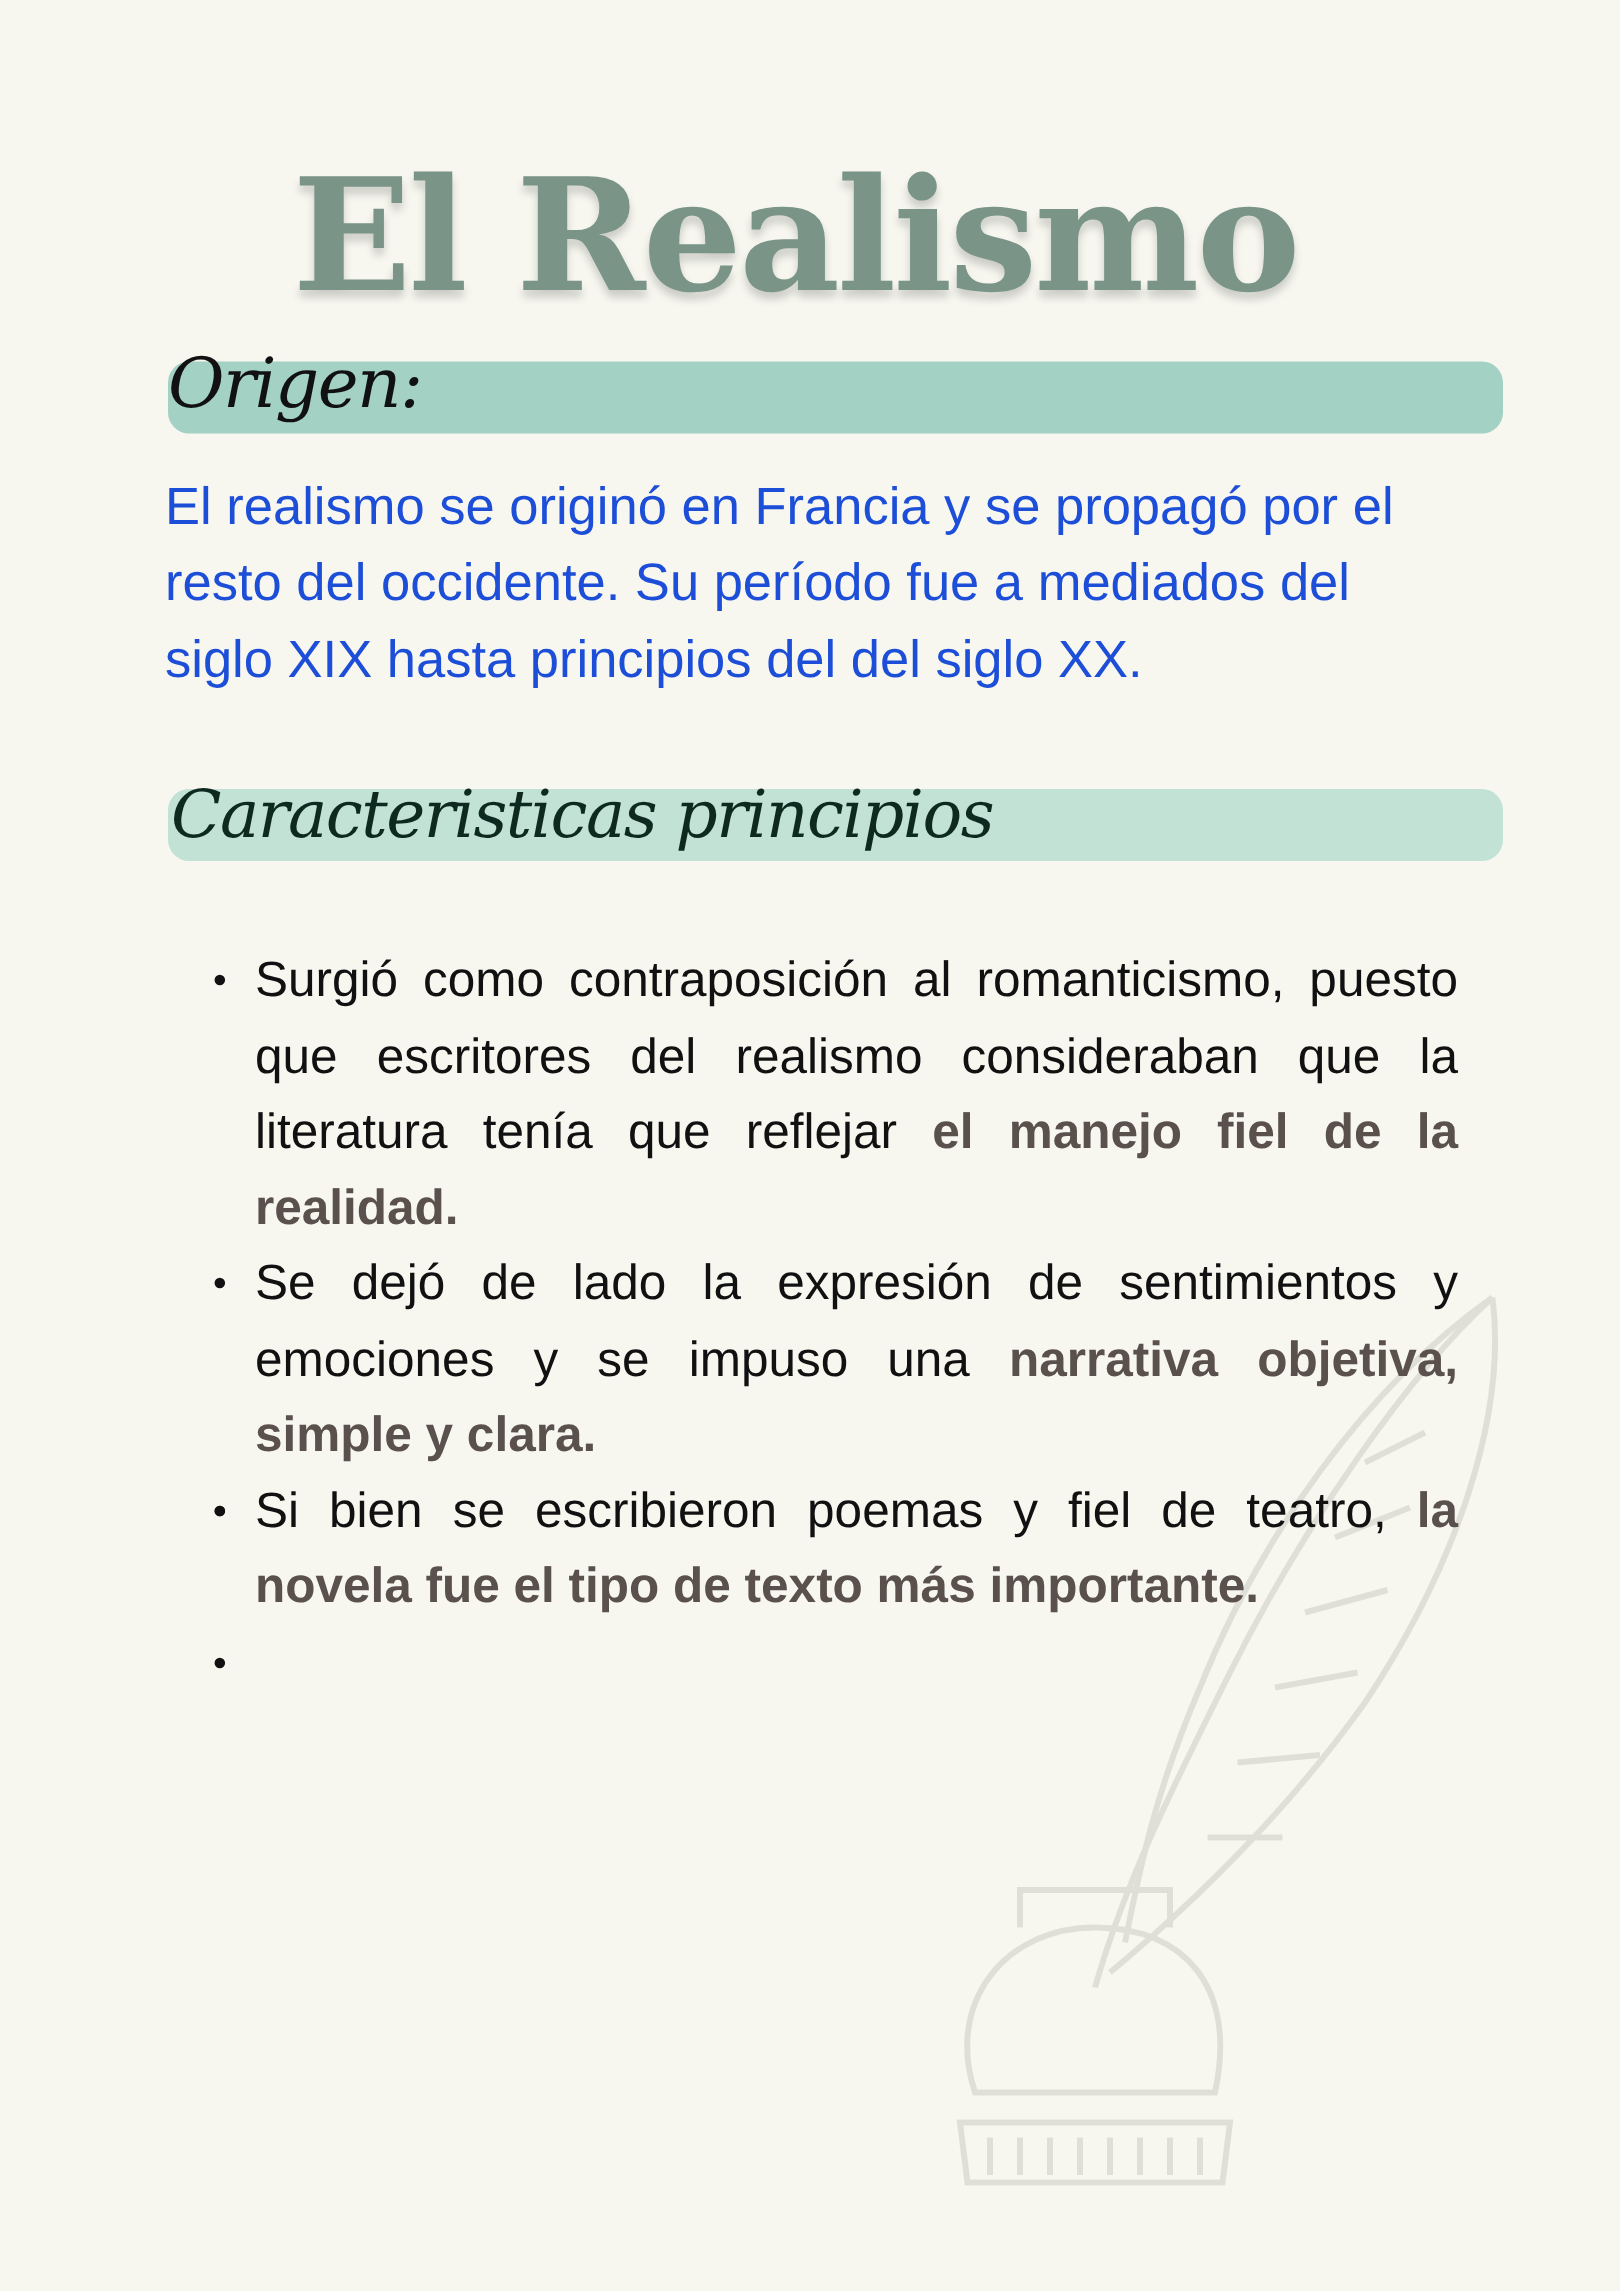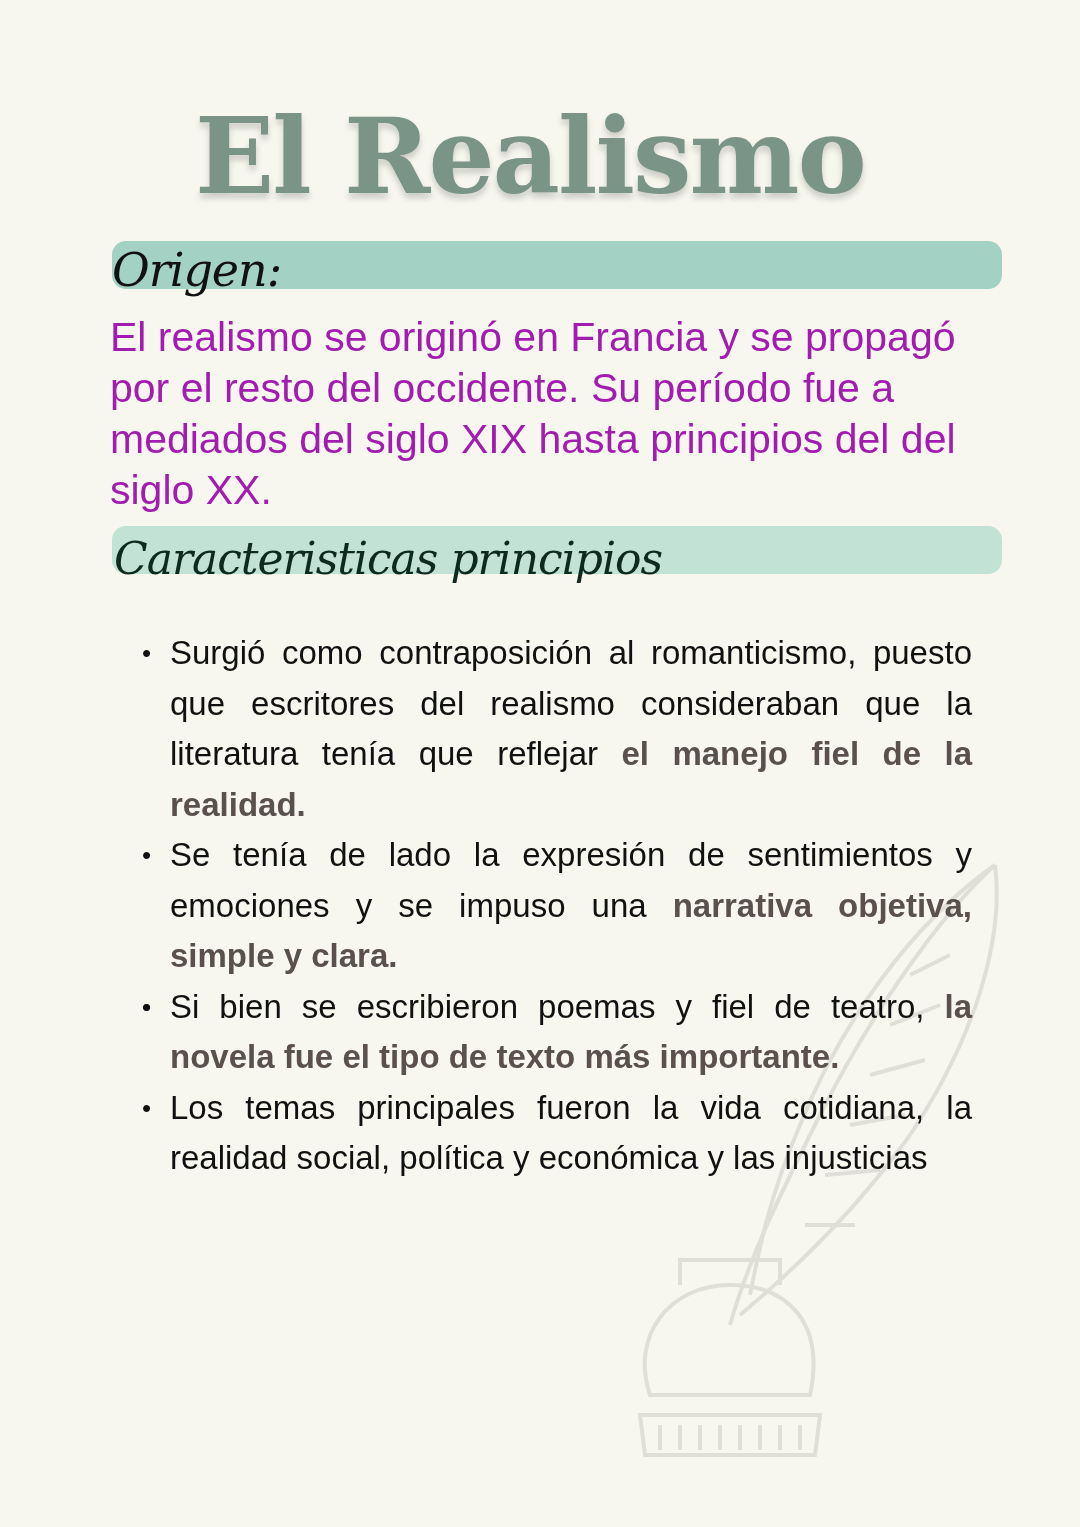--- a/index.html
+++ b/index.html
@@ -16,27 +16,27 @@
       line-height: 130px;
     }
     .section-bar {
       position: absolute; left: 112px; width: 890px; height: 48px;
       border-radius: 14px;
     }
     .bar-origen { top: 241px; background: #a3d1c4; }
     .bar-car { top: 526px; background: #c2e2d6; }
     .section-heading {
       position: absolute; font-family: "DejaVu Serif", serif; font-style: italic;
-      color: #111; letter-spacing: -1px; margin-top: 15px;
+      color: #111; letter-spacing: -1px;
     }
     .h-origen { left: 112px; top: 228px; font-size: 46px; }
     .h-car { left: 114px; top: 518px; font-size: 44px; color: #0e2a20; }
     .paragraph {
       position: absolute; left: 110px; top: 312px; width: 870px;
-      font-size: 41px; line-height: 51px; color: #a21caf;
+      font-size: 35px; line-height: 51px; color: #1d4ed8;
     }
     .list {
       position: absolute; left: 130px; top: 628px; width: 842px;
       margin: 0; padding: 0; list-style: none;
       font-size: 33px; line-height: 50.5px; text-align: justify;
     }
     .list li { position: relative; padding-left: 40px; }
     .bullet {
       position: absolute; left: 12px; top: 0; font-size: 26px;
     }
@@ -70,26 +70,25 @@
 <div class="section-bar bar-car"></div>
 <div class="section-heading h-car">Caracteristicas principios</div>
 
 <ul class="list">
   <li>
     <span class="bullet">•</span>
     <span>Surgió como contraposición al romanticismo, puesto que escritores del realismo consideraban que la literatura tenía que reflejar </span><span class="em">el manejo fiel de la realidad.</span>
   </li>
   <li>
     <span class="bullet">•</span>
-    <span>Se tenía de lado la expresión de sentimientos y emociones y se impuso una </span><span class="em">narrativa objetiva, simple y clara.</span>
+    <span>Se dejó de lado la expresión de sentimientos y emociones y se impuso una </span><span class="em">narrativa objetiva, simple y clara.</span>
   </li>
   <li>
     <span class="bullet">•</span>
   </li>
   <li>
     <span class="bullet">•</span>
     <span>Si bien se escribieron poemas y fiel de teatro, </span><span class="em">la novela fue el tipo de texto más importante.</span>
   </li>
   <li>
     <span class="bullet">•</span>
-    <span>Los temas principales fueron la vida cotidiana, la realidad social, política y económica y las injusticias</span>
   </li>
 </ul>
 
 </body></html>

